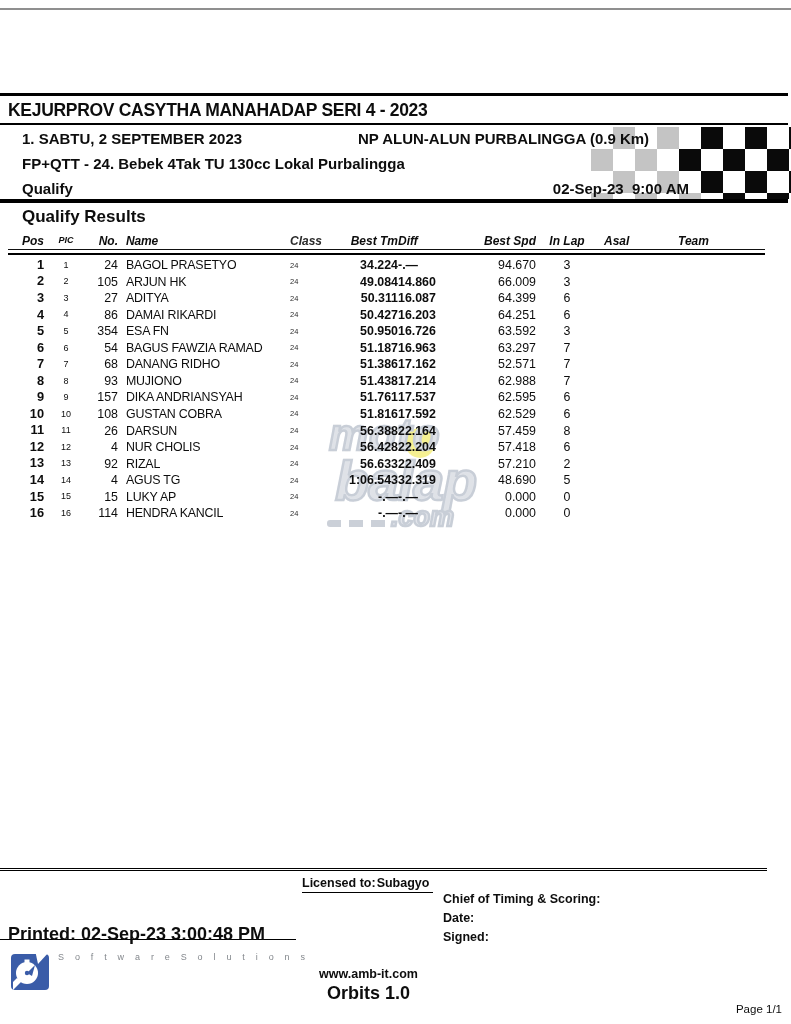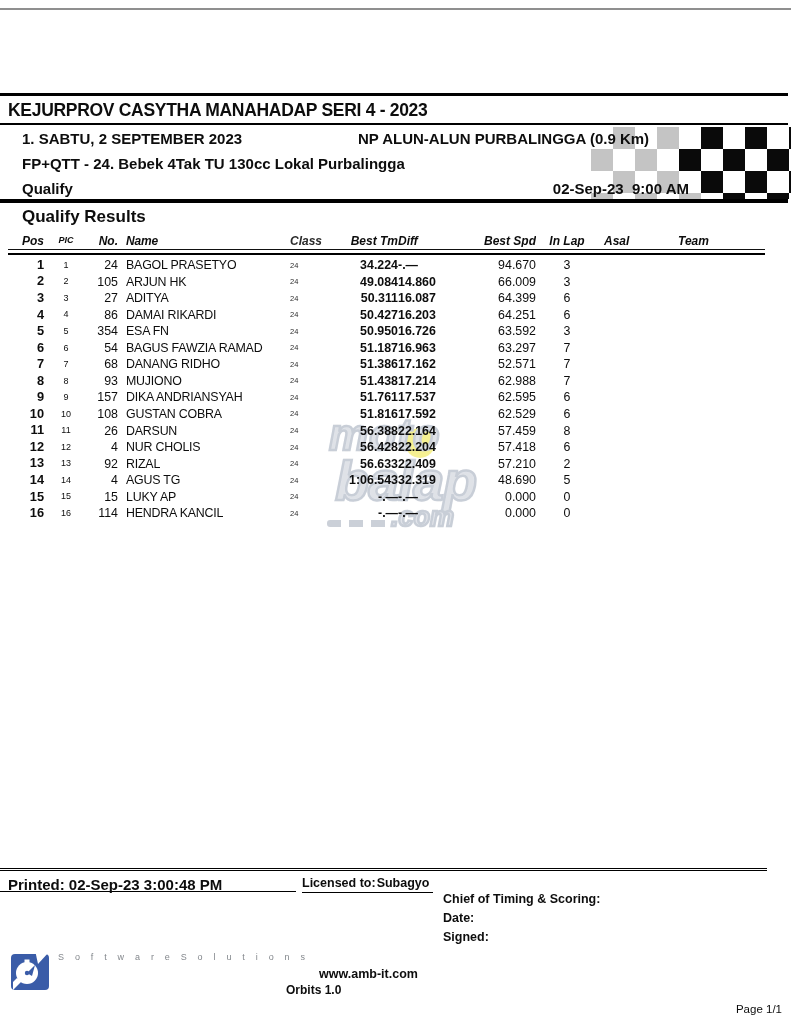--- a/index.html
+++ b/index.html
@@ -63,36 +63,36 @@
   .wm-circle{position:absolute;left:80px;top:20px;width:30px;height:30px;border-radius:50%;
              background:#f4ef86;-webkit-text-stroke:0;text-shadow:none;z-index:0;}
   .wm-l1{position:absolute;left:4px;top:2px;font-size:44px;letter-spacing:1px;z-index:1;}
   .wm-l2{position:absolute;left:10px;top:40px;font-size:56px;letter-spacing:-1px;z-index:1;}
   .wm-l3{position:absolute;left:66px;top:94px;font-size:27px;z-index:1;}
   .wm-dash{position:absolute;left:2px;top:112px;width:62px;height:7px;border-radius:3px;
            background:repeating-linear-gradient(90deg,#c6cbd4 0 14px,rgba(0,0,0,0) 14px 22px);}
 
   
   .ft-dblline{top:868px;left:0;width:767px;height:3px;border-top:1.6px solid #000;border-bottom:1.6px solid #000;box-sizing:border-box;}
-  .ft-printed{top:876px;left:0;width:296px;height:16px;padding-left:8px;box-sizing:border-box;
-              border-bottom:1.6px solid #000;font-size:15px;font-weight:bold;}
+  .ft-printed{top:924px;left:0;width:296px;height:16px;padding-left:8px;box-sizing:border-box;
+              border-bottom:1.6px solid #000;font-size:18px;font-weight:bold;}
   .ft-licensed{top:876px;left:302px;width:131px;height:16px;border-bottom:1.6px solid #000;
                font-size:12.5px;font-weight:bold;display:flex;gap:1px;}
   .ft-chief{top:892px;left:443px;font-size:12.5px;font-weight:bold;}
   .ft-date{top:911px;left:443px;font-size:12.5px;font-weight:bold;}
   .ft-signed{top:930px;left:443px;font-size:12.5px;font-weight:bold;}
 
   .logo{top:949px;left:10px;display:flex;}
   .logo-icon{width:40px;height:44px;}
   .logo-text{margin-left:8px;}
   .logo-title{font-size:25px;font-weight:bold;font-style:italic;color:#83878c;letter-spacing:0.5px;line-height:1;margin-top:3px;}
   .logo-sub{font-size:9px;color:#83878c;letter-spacing:4.2px;margin-top:3px;}
 
   .ft-www{top:967px;left:286px;width:165px;text-align:center;font-size:12.5px;font-weight:bold;}
-  .ft-orbits{top:983px;left:286px;width:165px;text-align:left;font-size:12px;font-weight:bold;}
+  .ft-orbits{top:983px;left:286px;width:165px;text-align:center;font-size:18px;font-weight:bold;}
   .page-num{top:1003px;left:712px;width:70px;text-align:right;font-size:11.5px;}
 </style>
 </head>
 <body>
 
 <div class="page">
 
   <div class="abs top-rule"></div>
 
   <div class="abs hdr-line-top"></div>

